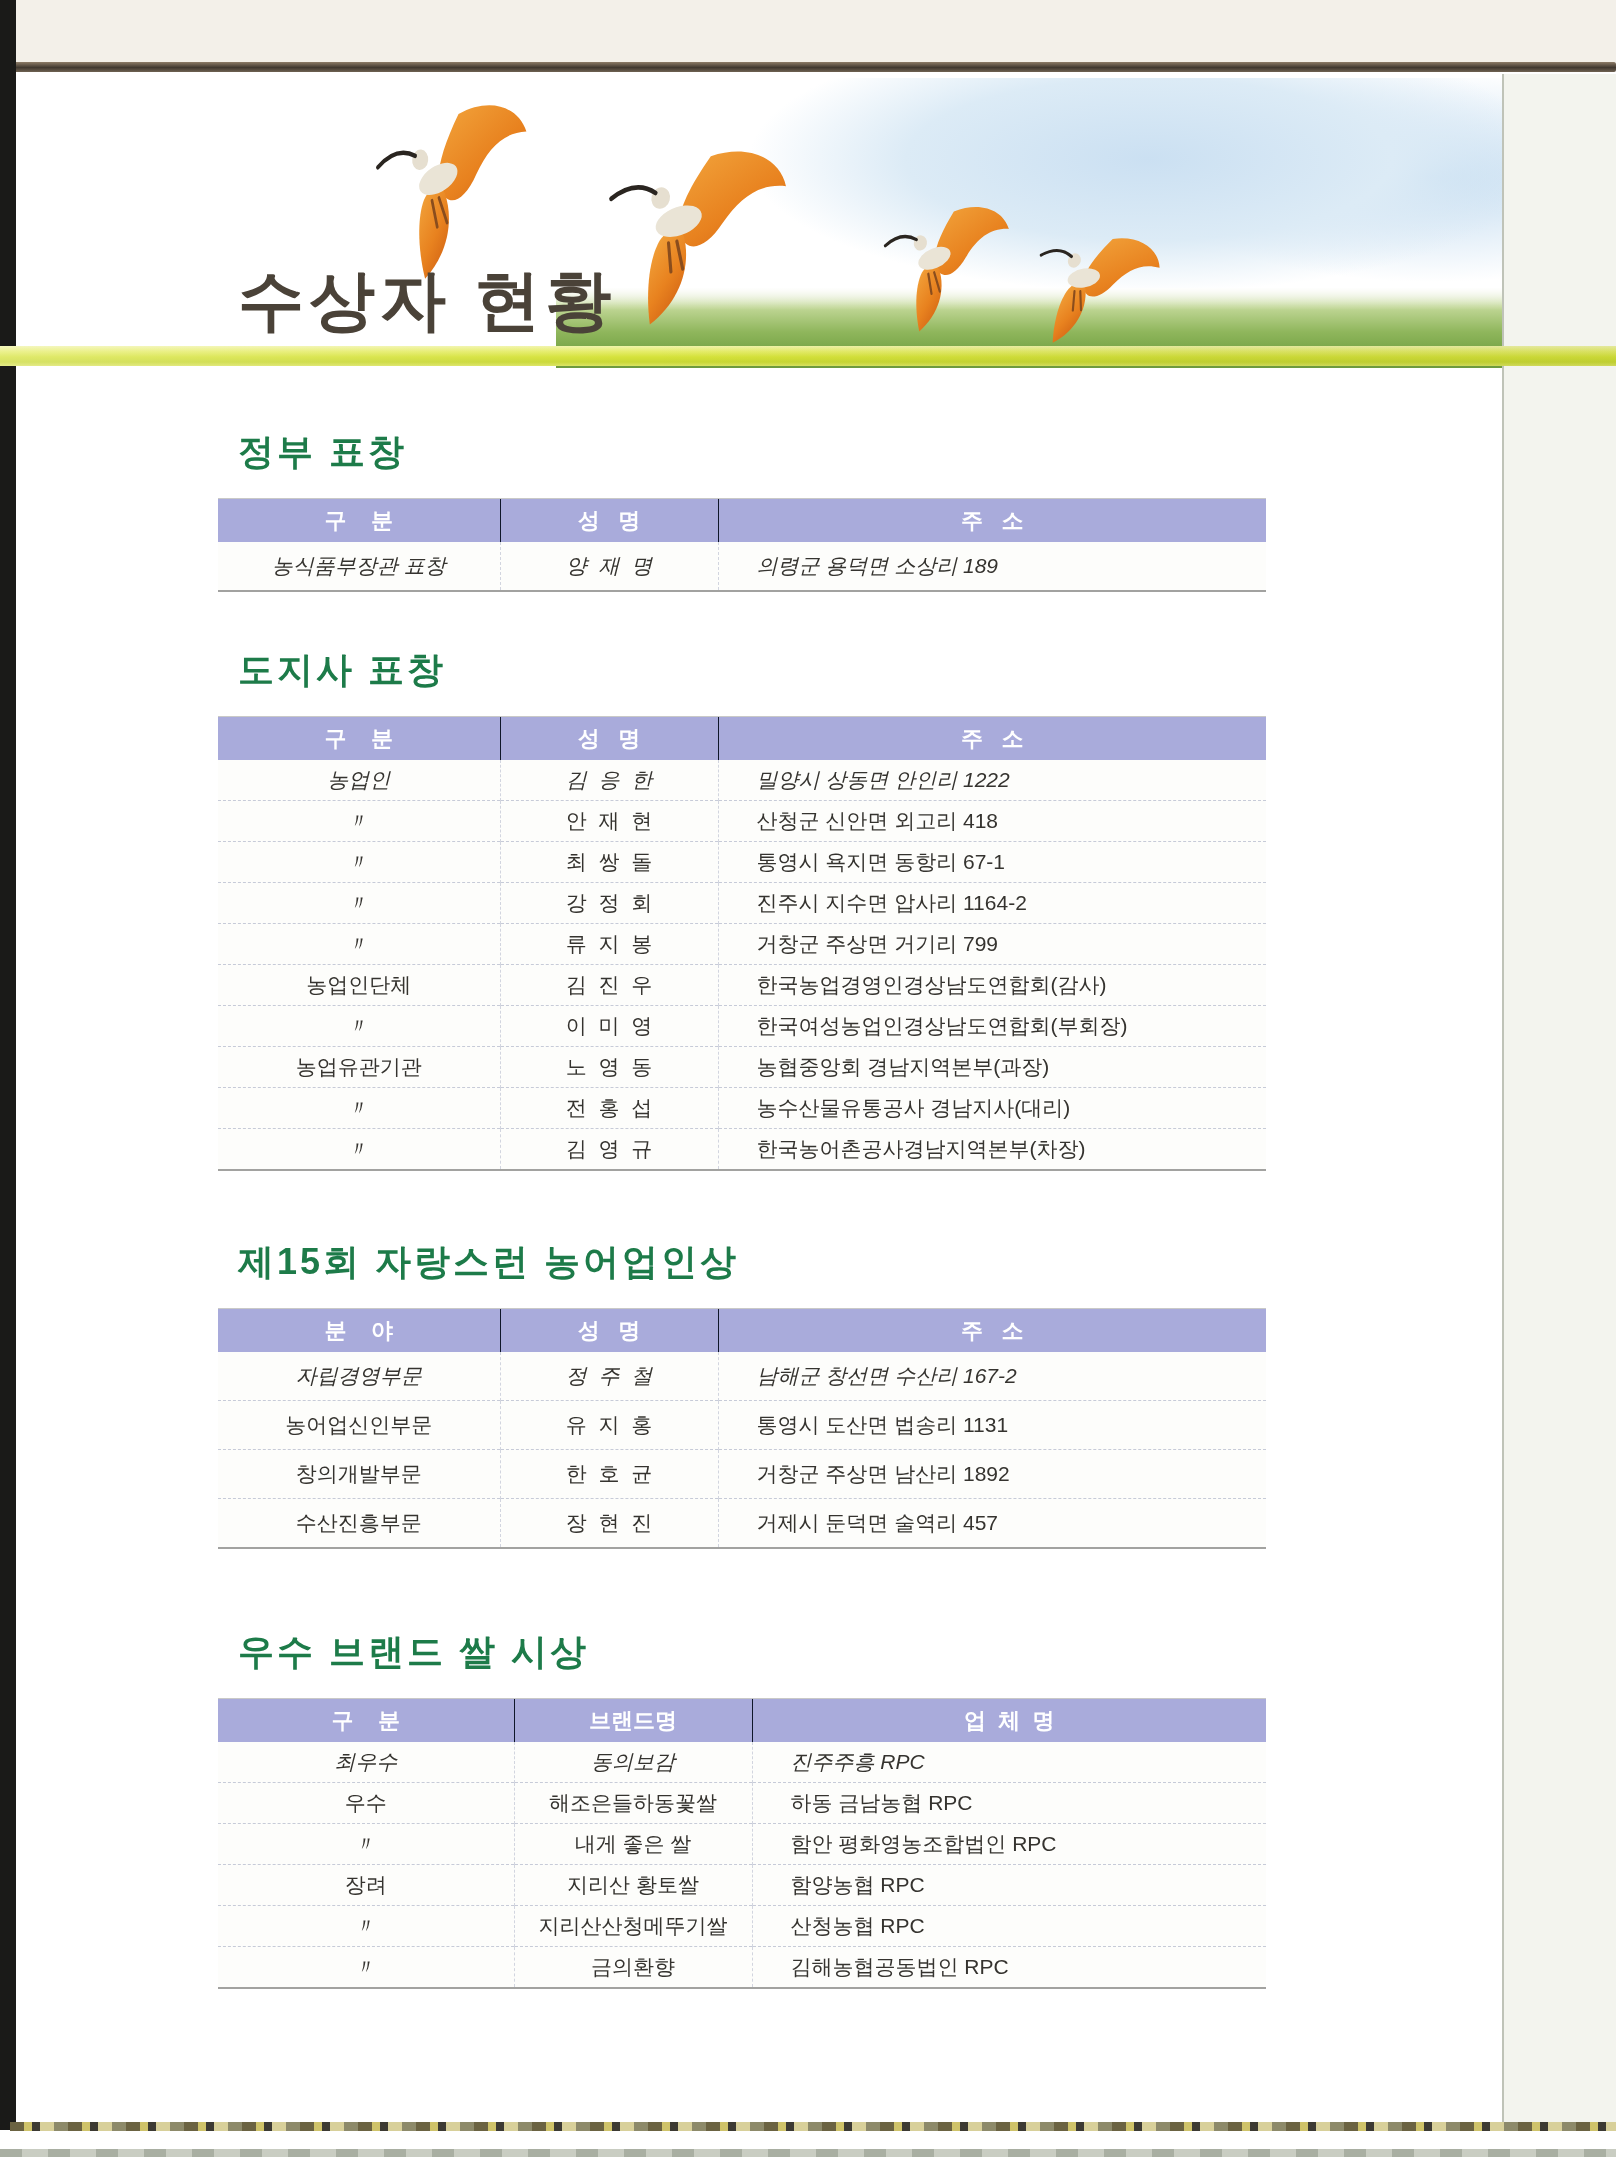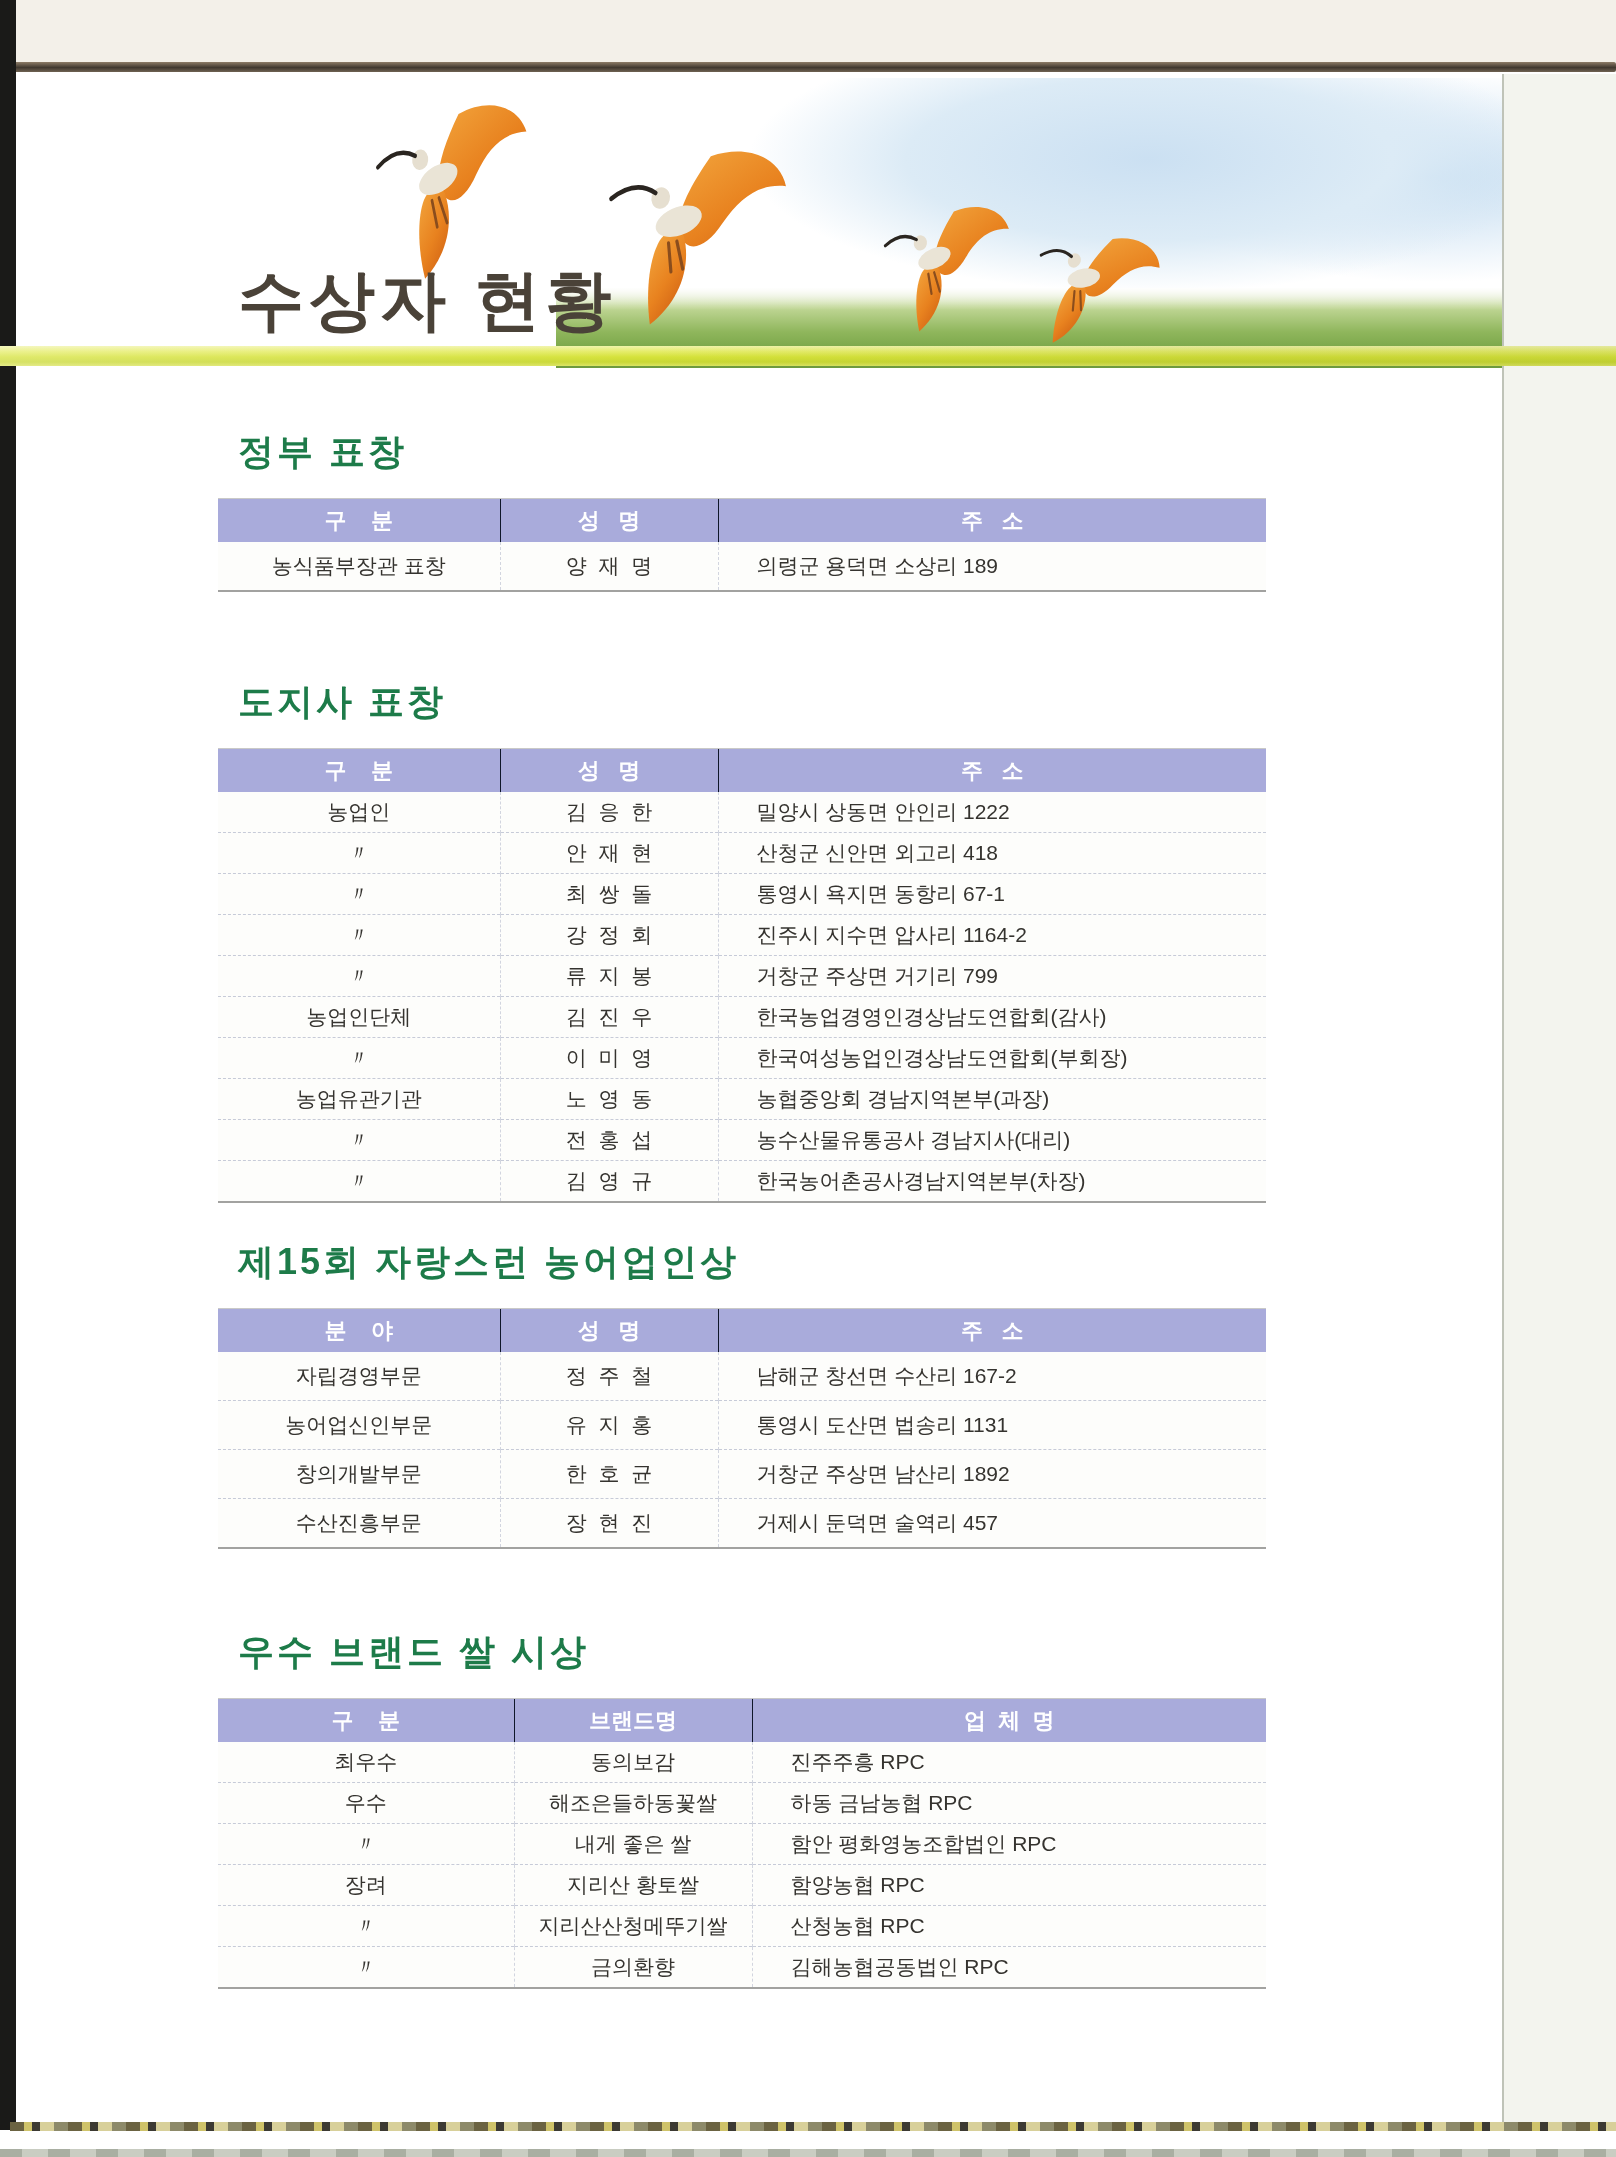--- a/index.html
+++ b/index.html
@@ -33,30 +33,30 @@
   
   .page-title{position:absolute;left:238px;top:256px;font-size:66px;font-weight:bold;
       color:#4a4238;letter-spacing:5px;white-space:pre;}
   .accent-line{position:absolute;left:0;top:346px;width:1616px;height:20px;
       background:linear-gradient(to bottom,#f1f4aa 0%,#e5ec68 28%,#d5e23a 55%,#c9d834 80%,#dbe462 100%);}
   .accent-line::after{content:"";position:absolute;inset:0;
       background:linear-gradient(to right,rgba(255,255,255,.25),rgba(0,0,0,0) 40%,rgba(70,90,10,.08) 75%);}
 
   
   .section{position:absolute;left:218px;width:1048px;}
-  #sec0{top:428px;} #sec1{top:678px;} #sec2{top:1238px;} #sec3{top:1628px;}
+  #sec0{top:428px;} #sec1{top:646px;} #sec2{top:1238px;} #sec3{top:1628px;}
   .section h2{margin:0 0 0 20px;font-size:36px;font-weight:bold;color:#1d7b49;letter-spacing:3px;white-space:pre;}
   .section table{width:1048px;border-collapse:collapse;table-layout:fixed;margin-top:21px;
       background:#fdfdfb;border-bottom:2px solid #a2a2a0;}
   thead th{background:#a9abdb;color:#ffffff;font-size:22px;font-weight:bold;height:41px;
       text-align:center;white-space:pre;border-left:1px solid #0f172a;border-top:1px solid #c9c9c7;}
   thead th:first-child{border-left:none;}
   tbody td{font-size:21px;color:#35332f;text-align:center;white-space:pre;vertical-align:middle;
       border-top:1px dashed #c7cbd8;border-left:1px dashed #d2d5df;}
-  tbody tr:first-child td{border-top:none;}
+  tbody tr:first-child td{border-top:none;font-style:italic;}
   tbody td:first-child{border-left:none;}
   tbody td:last-child{text-align:left;padding-left:38px;}
   .t-std .c1{width:282px;} .t-std .c2{width:218px;}
   .t-brand .c1{width:296px;} .t-brand .c2{width:238px;}
   #sec0 tbody td{height:46px;} #sec1 tbody td{height:38px;}
   #sec2 tbody td{height:46px;} #sec3 tbody td{height:38px;}
 </style>
 </head>
 <body>
 

